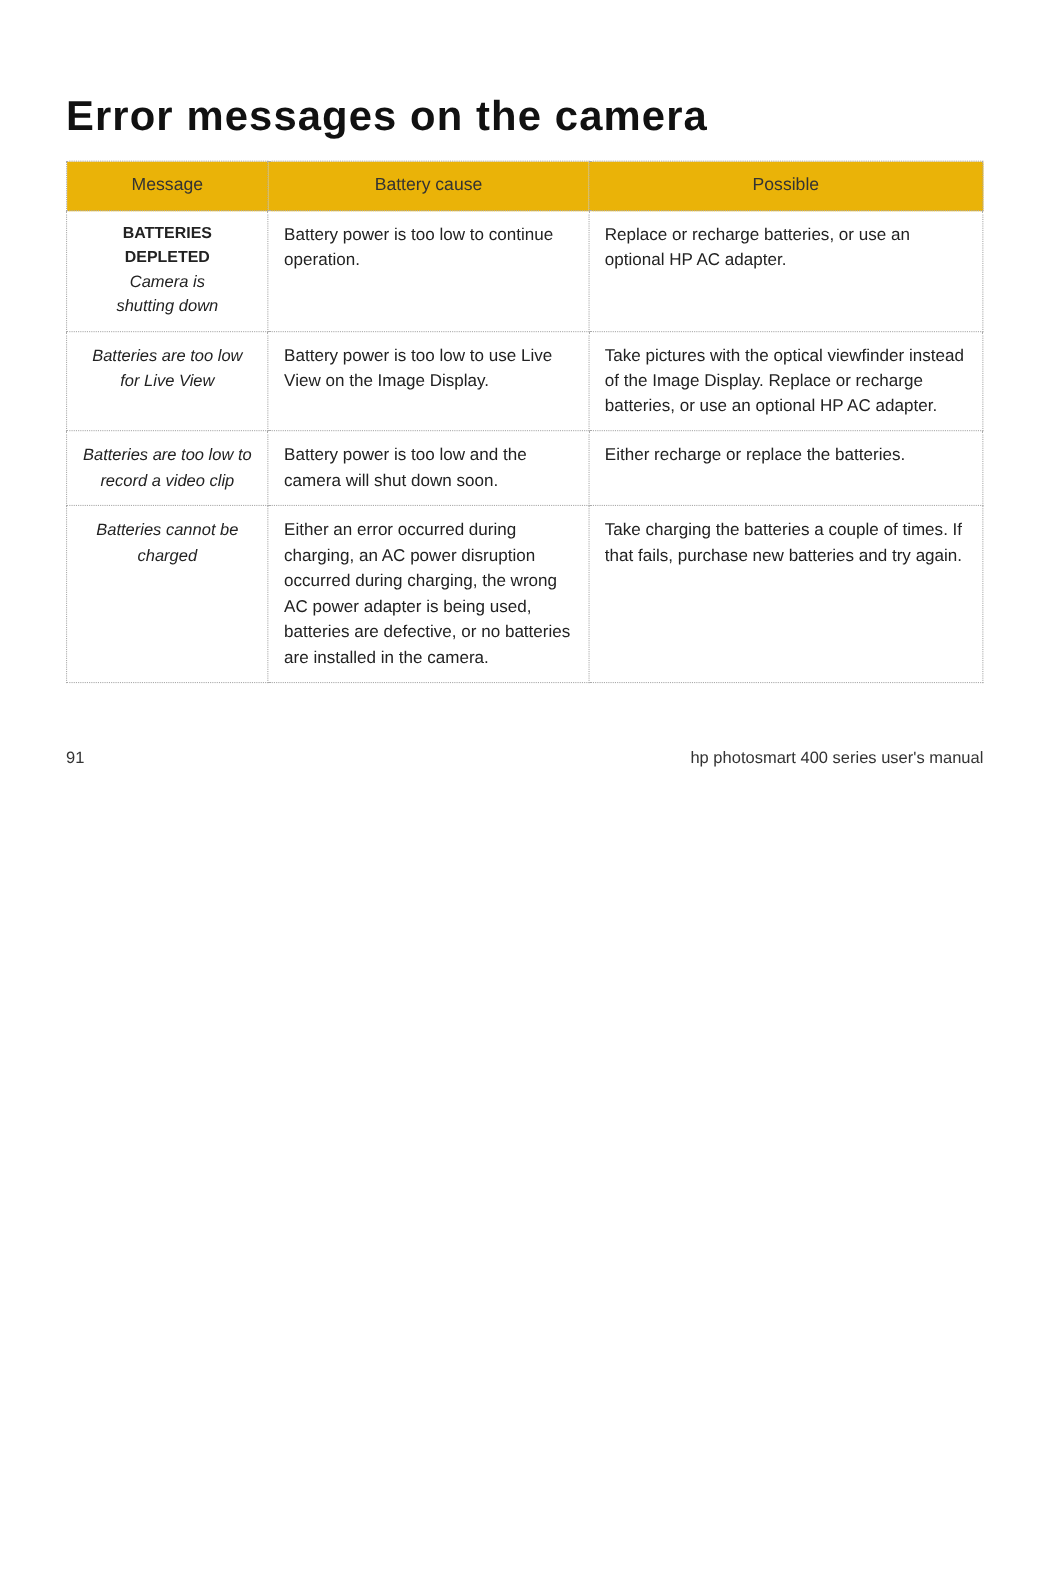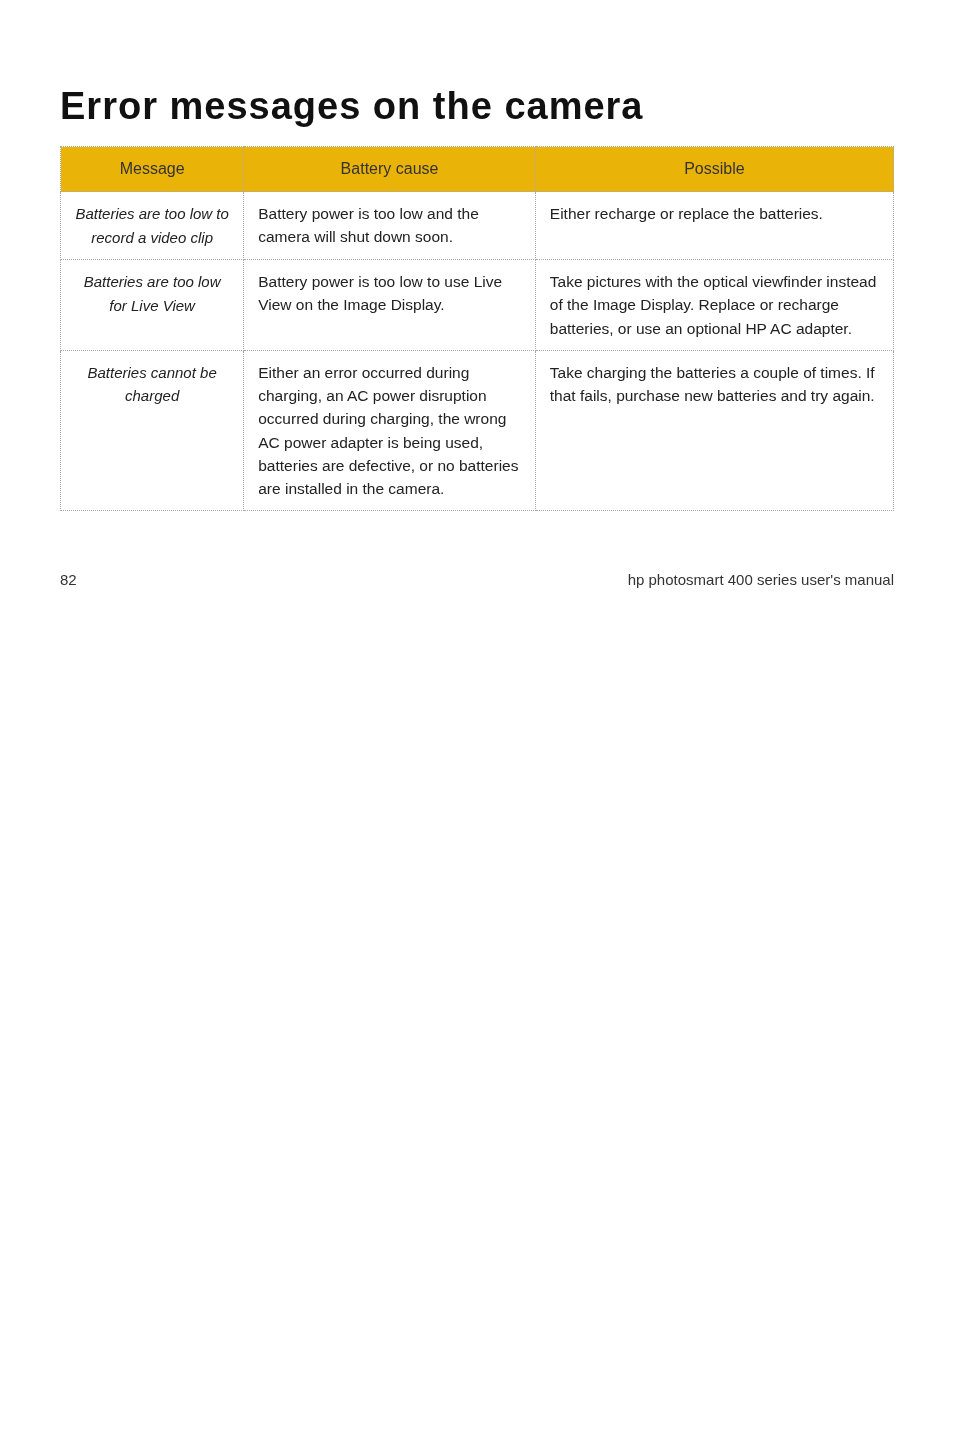--- a/index.html
+++ b/index.html
@@ -94,34 +94,44 @@
 
 <table class="error-table">
   <thead>
     <tr>
       <th class="col-message">Message</th>
       <th class="col-cause">Battery cause</th>
       <th class="col-solution">Possible</th>
     </tr>
   </thead>
   <tbody id="table-body">
-      <tr>
-        <td class="col-message"><span class="msg-text" style="font-style: italic;">Batteries are too low to record a video clip</span></td>
-        <td class="col-cause">Battery power is too low and the camera will shut down soon.</td>
-        <td class="col-solution">Either recharge or replace the batteries.</td>
+  <tr>
+        <td class="col-message">
+          <span class="msg-text bold-caps" style="white-space: pre-line; display: block;">BATTERIES
+DEPLETED</span>
+          <span class="msg-text" style="display: block; font-style: italic; white-space: pre-line;">Camera is
+shutting down</span>
+        </td>
+        <td class="col-cause">Battery power is too low to continue operation.</td>
+        <td class="col-solution">Replace or recharge batteries, or use an optional HP AC adapter.</td>
       </tr>
       <tr>
         <td class="col-message"><span class="msg-text" style="font-style: italic;">Batteries are too low for Live View</span></td>
         <td class="col-cause">Battery power is too low to use Live View on the Image Display.</td>
         <td class="col-solution">Take pictures with the optical viewfinder instead of the Image Display. Replace or recharge batteries, or use an optional HP AC adapter.</td>
+      </tr>
+      <tr>
+        <td class="col-message"><span class="msg-text" style="font-style: italic;">Batteries are too low to record a video clip</span></td>
+        <td class="col-cause">Battery power is too low and the camera will shut down soon.</td>
+        <td class="col-solution">Either recharge or replace the batteries.</td>
       </tr>
       <tr>
         <td class="col-message"><span class="msg-text" style="font-style: italic;">Batteries cannot be charged</span></td>
         <td class="col-cause">Either an error occurred during charging, an AC power disruption occurred during charging, the wrong AC power adapter is being used, batteries are defective, or no batteries are installed in the camera.</td>
         <td class="col-solution">Take charging the batteries a couple of times. If that fails, purchase new batteries and try again.</td>
       </tr>
     </tbody>
 </table>
 
 <div class="page-footer">
-  <span>82</span>
+  <span>91</span>
   <span>hp photosmart 400 series user's manual</span>
 </div>
 
 </body></html>

